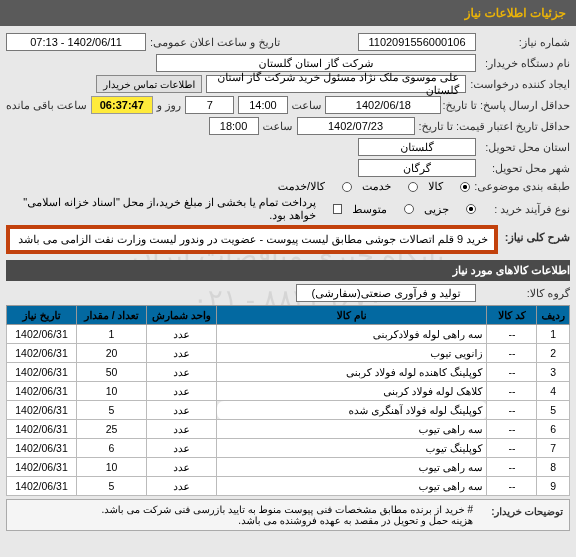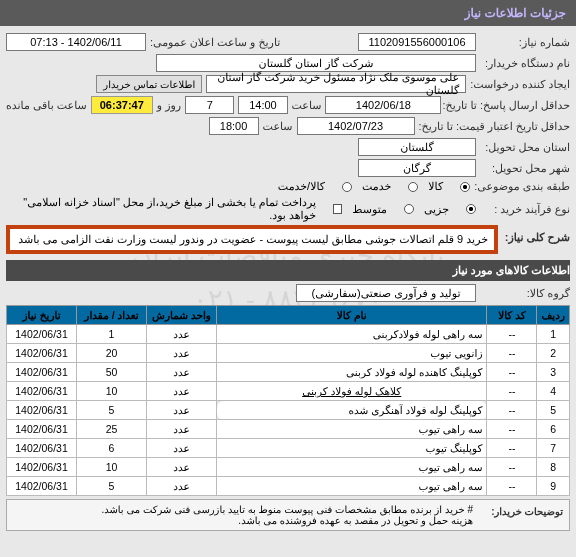--- a/index.html
+++ b/index.html
@@ -1,18 +1,18 @@
 <!DOCTYPE html>
 <html dir="rtl" lang="fa"><head>
 <meta charset="utf-8">
 <style>
   * { box-sizing: border-box; margin: 0; padding: 0; }
   body { font-family: Tahoma, Arial, sans-serif; font-size: 11px; background: #e8e8e8; width: 576px; height: 557px; overflow: hidden; position: relative; direction: rtl; }
   .watermark { position: absolute; top: 50%; left: 50%; transform: translate(-50%, -50%); font-size: 28px; color: rgba(0,0,0,0.08); text-align: center; line-height: 1.6; pointer-events: none; z-index: 0; width: 100%; }
-  .header-bar { background: #5a5a5a; color: #c4b5fd; padding: 6px 10px; font-weight: bold; font-size: 12px; }
+  .header-bar { background: #5a5a5a; color: #eab308; padding: 6px 10px; font-weight: bold; font-size: 12px; }
   .content { padding: 4px 6px; position: relative; z-index: 1; }
   .row { display: flex; align-items: center; margin: 3px 0; gap: 4px; }
   .label { color: #333; font-size: 11px; white-space: nowrap; min-width: 90px; text-align: right; }
   .label-sm { min-width: auto; }
   .field { background: #fff; border: 1px solid #777; padding: 2px 6px; font-size: 11px; height: 18px; display: inline-flex; align-items: center; justify-content: center; }
   .w110 { width: 118px; }
   .w140 { width: 140px; }
   .w60 { width: 50px; }
   .w260 { width: 260px; }
   .btn { background: #e0e0e0; border: 1px solid #888; padding: 2px 6px; font-size: 10px; height: 18px; display: inline-flex; align-items: center; cursor: pointer; }
@@ -173,21 +173,21 @@
           <td>3</td>
           <td>--</td>
           <td style="text-align: right;">کوپلینگ کاهنده لوله فولاد کربنی</td>
           <td>عدد</td>
           <td>50</td>
           <td>1402/06/31</td>
         </tr>
         <tr>
           <td>4</td>
           <td>--</td>
-          <td style="text-align: center; text-decoration: underline;">کلاهک لوله فولاد کربنی</td>
+          <td style="text-align: right;">کلاهک لوله فولاد کربنی</td>
           <td>عدد</td>
           <td>10</td>
           <td>1402/06/31</td>
         </tr>
         <tr>
           <td>5</td>
           <td>--</td>
           <td style="text-align: right; border-radius: 7px;">کوپلینگ لوله فولاد آهنگری شده</td>
           <td>عدد</td>
           <td>5</td>

